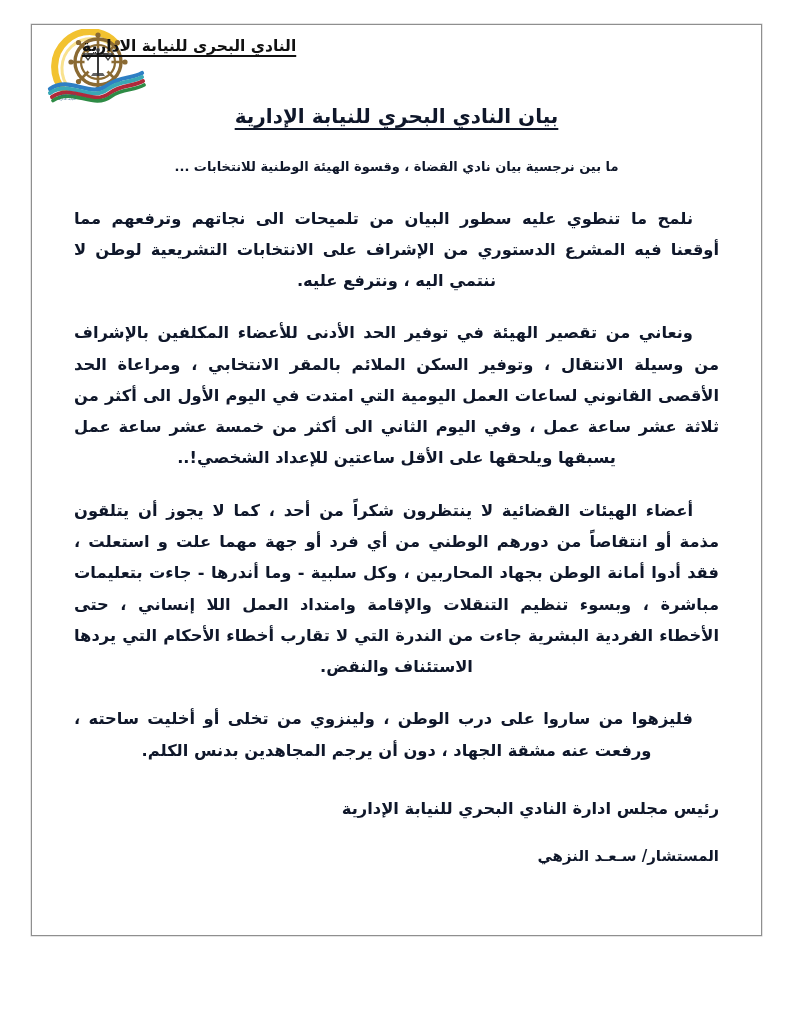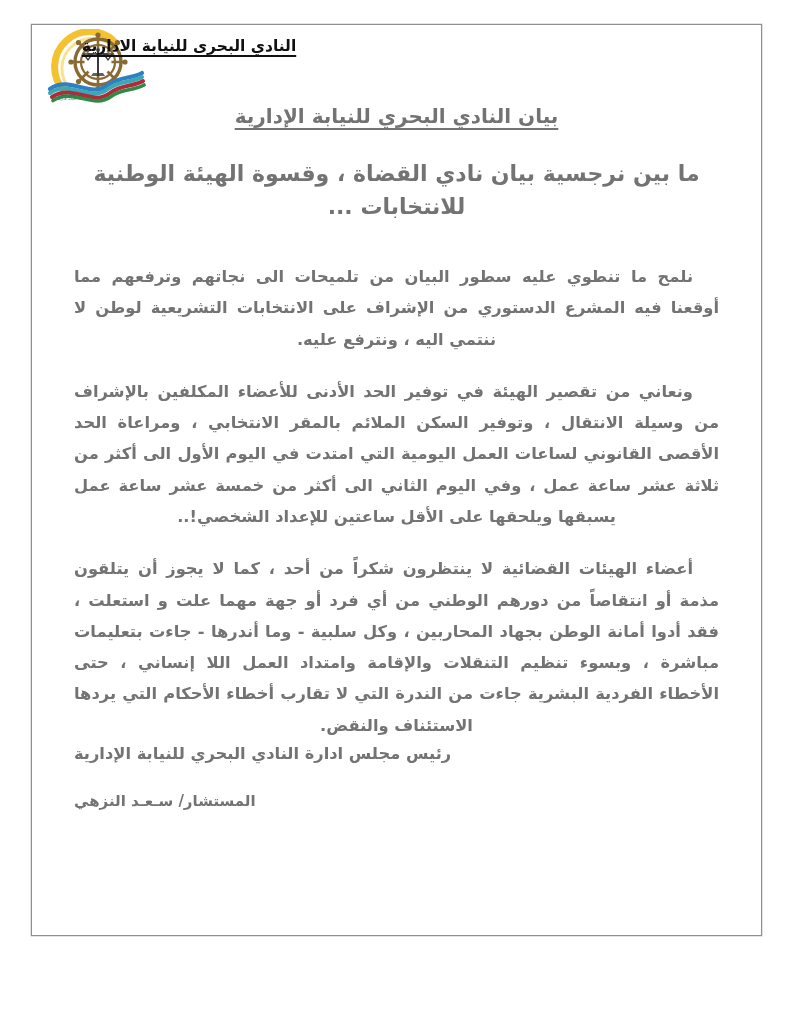--- a/index.html
+++ b/index.html
@@ -65,55 +65,56 @@
     text-underline-offset: 4px;
     text-decoration-thickness: 1.6px;
     direction: rtl;
     letter-spacing: 0.2px;
   }
 
   
   .doc-body {
     direction: rtl;
     padding: 0 42px 0 42px;
-    color: #737373;
+    color: #0f172a;
   }
 
   .doc-title {
     text-align: center;
     font-size: 20px;
     font-weight: bold;
     margin: 14px 0 0 0;
     text-decoration: underline;
     text-underline-offset: 5px;
     text-decoration-thickness: 1.8px;
     line-height: 1.5;
   }
 
   .doc-subtitle {
     text-align: center;
-    font-size: 22px;
+    font-size: 13px;
     font-weight: bold;
     margin: 26px 0 0 0;
     line-height: 1.5;
   }
 
   .para {
     font-size: 16.3px;
     font-weight: bold;
     line-height: 1.92;
     text-align: justify;
     text-align-last: center;
     margin: 21px 0 0 0;
     text-indent: 26px;
   }
-  .para.p-first { margin-top: 38px; }
+  .para.p-first { margin-top: 26px; }
 
   .signature-block {
-    text-align: left;
+    margin-top: 30px;
+    text-align: right;
   }
   .sig-line {
     font-size: 16.3px;
     font-weight: bold;
     line-height: 1.6;
     margin: 0 0 22px 0;
   }
   .sig-line.sig-name { font-size: 15px; letter-spacing: 0.6px; }
 </style>
 </head>
@@ -184,20 +185,21 @@
 
     <div class="doc-body">
 
       <h1 class="doc-title">بيان النادي البحري للنيابة الإدارية</h1>
 
       <p class="doc-subtitle">ما بين نرجسية بيان نادي القضاة ، وقسوة الهيئة الوطنية للانتخابات ...</p>
 
       <p class="para p-first">نلمح ما تنطوي عليه سطور البيان من تلميحات الى نجاتهم وترفعهم مما أوقعنا فيه المشرع الدستوري من الإشراف على الانتخابات التشريعية لوطن لا ننتمي اليه ، ونترفع عليه.</p>
       <p class="para">ونعاني من تقصير الهيئة في توفير الحد الأدنى للأعضاء المكلفين بالإشراف من وسيلة الانتقال ، وتوفير السكن الملائم بالمقر الانتخابي ، ومراعاة الحد الأقصى القانوني لساعات العمل اليومية التي امتدت في اليوم الأول الى أكثر من ثلاثة عشر ساعة عمل ، وفي اليوم الثاني الى أكثر من خمسة عشر ساعة عمل يسبقها ويلحقها على الأقل ساعتين للإعداد الشخصي!..</p>
       <p class="para">أعضاء الهيئات القضائية لا ينتظرون شكراً من أحد ، كما لا يجوز أن يتلقون مذمة أو انتقاصاً من دورهم الوطني من أي فرد أو جهة مهما علت و استعلت ، فقد أدوا أمانة الوطن بجهاد المحاربين ، وكل سلبية - وما أندرها - جاءت بتعليمات مباشرة ، وبسوء تنظيم التنقلات والإقامة وامتداد العمل اللا إنساني ، حتى الأخطاء الفردية البشرية جاءت من الندرة التي لا تقارب أخطاء الأحكام التي يردها الاستئناف والنقض.</p>
+      <p class="para">فليزهوا من ساروا على درب الوطن ، ولينزوي من تخلى أو أخليت ساحته ، ورفعت عنه مشقة الجهاد ، دون أن يرجم المجاهدين بدنس الكلم.</p>
 
       <div class="signature-block">
         <div class="sig-line sig-role-top">رئيس مجلس ادارة النادي البحري للنيابة الإدارية</div>
         <div class="sig-line sig-name">المستشار/ سـعـد النزهي</div>
 
       </div>
 
     </div>
   </div>
 </div>

